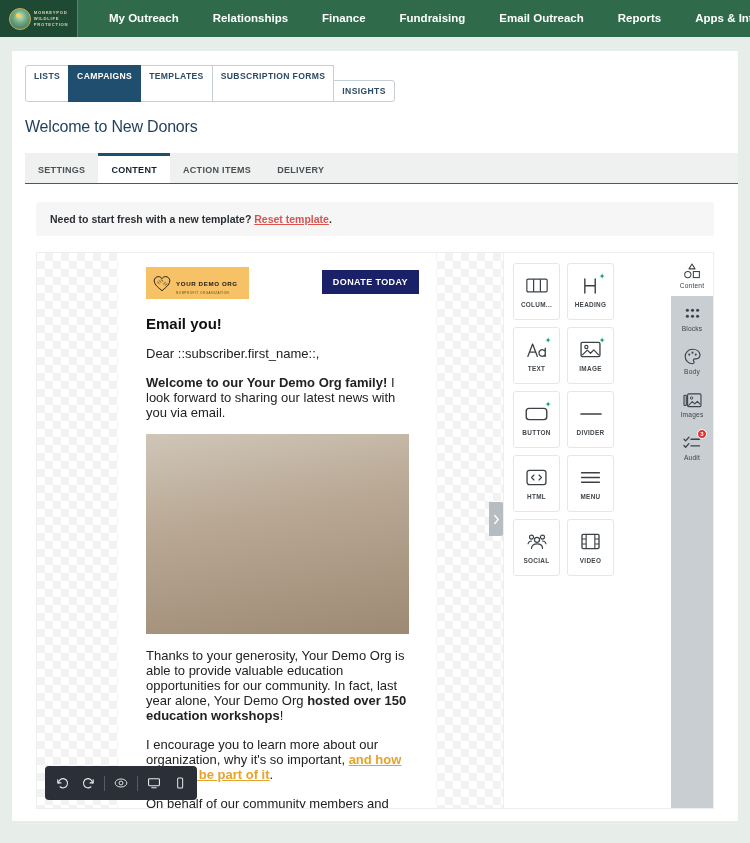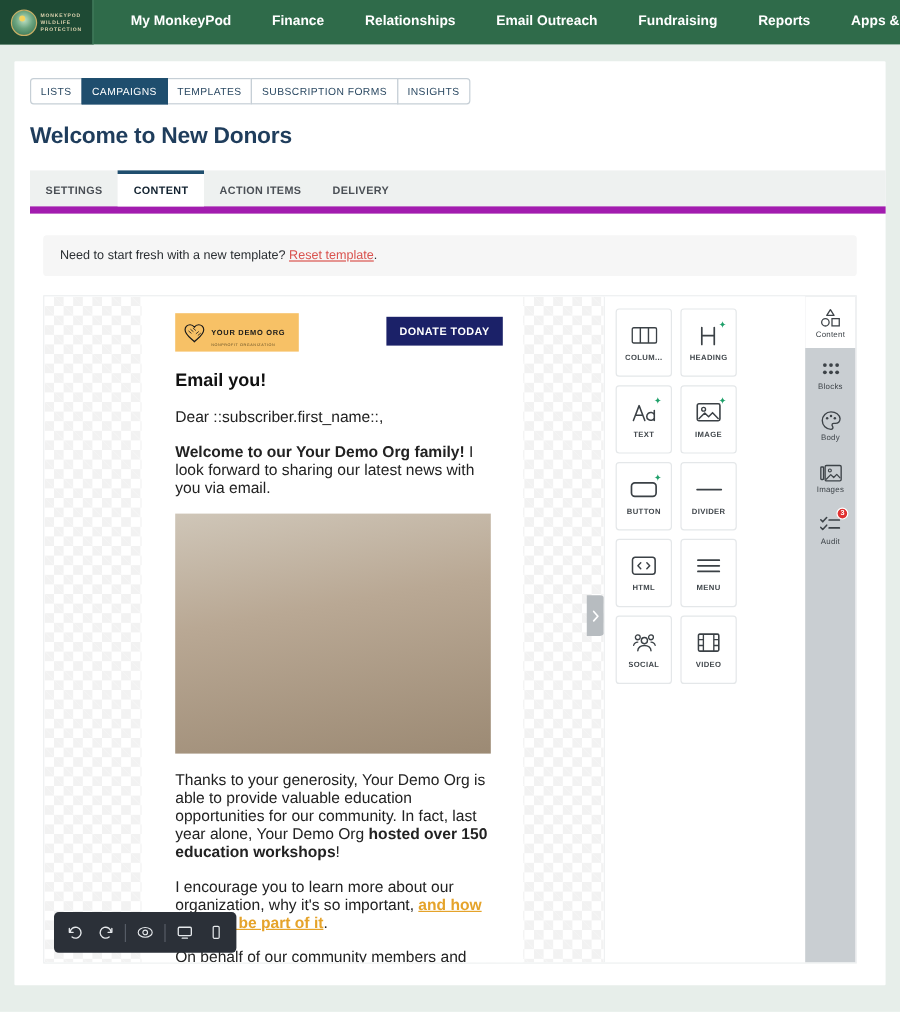--- a/index.html
+++ b/index.html
@@ -55,57 +55,57 @@
     background: #ffffff;
     min-height: 770px;
     margin-top: 14px;
     position: relative;
     border-radius: 1px;
   }
 
   
   #pilltabs { display: flex; padding: 14px 0 0 13px; }
   .pill {
-    font-size: 8.6px; font-weight: normal; letter-spacing: .35px;
+    font-size: 8.6px; font-weight: bold; letter-spacing: .35px;
     color: #2c4a63; background: #ffffff;
     border: 1px solid #c6cfd6;
     padding: 5px 8px 5px 8px;
     margin-right: -1px; cursor: pointer; white-space: nowrap;
   }
   .pill:first-child { border-radius: 3px 0 0 3px; }
-  .pill:last-child  { border-radius: 0 3px 3px 0; }
+  .pill:last-child  { border-radius: 0 3px 3px 0; margin-top: 15px; }
   .pill.active { background: #1f4e6e; color: #ffffff; border-color: #1f4e6e; position: relative; z-index: 2; }
 
   
   #page-title {
-    font-size: 19px; font-weight: bold; color: #1f3d5c;
+    font-size: 16px; font-weight: normal; color: #1f3d5c;
     padding: 16px 0 0 13px; letter-spacing: -.2px;
   }
 
   
   #sectiontabs {
     display: flex; margin: 17px 0 0 13px;
-    border-bottom: 6px solid #a21caf;
+    border-bottom: 1px solid #a21caf;
     background: #eef1f0;
   }
   .stab {
     font-size: 9px; font-weight: bold; letter-spacing: .3px;
     color: #4a4f55; padding: 9px 13px 8px 13px; cursor: pointer;
     border-top: 3px solid transparent; white-space: nowrap;
   }
   .stab.active {
     background: #ffffff; color: #11212f;
     border-top: 3px solid #1f4e6e;
   }
 
   
   .notice {
     background: #f6f6f6; border-radius: 3px;
     margin: 0 24px; padding: 11px 14px;
-    font-size: 10.5px; color: #2b2f33;
+    font-size: 10.5px; color: #2b2f33; font-weight: bold;
   }
   #notice-reset { margin-top: 18px; }
   #notice-updated { margin-top: 12px; }
   .reset-link {
     color: #d9534f; text-decoration: underline; cursor: pointer;
   }
   .tz { font-size: 8.5px; color: #7b8086; margin-left: 3px; }
 
   
   #editor {
@@ -256,25 +256,25 @@
     <div class="logo-wrap">
       <div class="logo-seal"></div>
       <div class="logo-text">
         <div>MONKEYPOD</div>
         <div>WILDLIFE</div>
         <div>PROTECTION</div>
       </div>
     </div>
   </div>
   <div id="navlinks">
-    <a class="navlink">My MonkeyPod</a>
+    <a class="navlink">My Outreach</a>
+    <a class="navlink">Relationships</a>
     <a class="navlink">Finance</a>
-    <a class="navlink">Relationships</a>
+    <a class="navlink">Fundraising</a>
     <a class="navlink">Email Outreach</a>
-    <a class="navlink">Fundraising</a>
     <a class="navlink">Reports</a>
     <a class="navlink">Apps &amp; Integrations</a>
   </div>
 </div>
 
 <div id="page">
   <div id="card">
 
     <div id="pilltabs">
       <div class="pill">LISTS</div>

